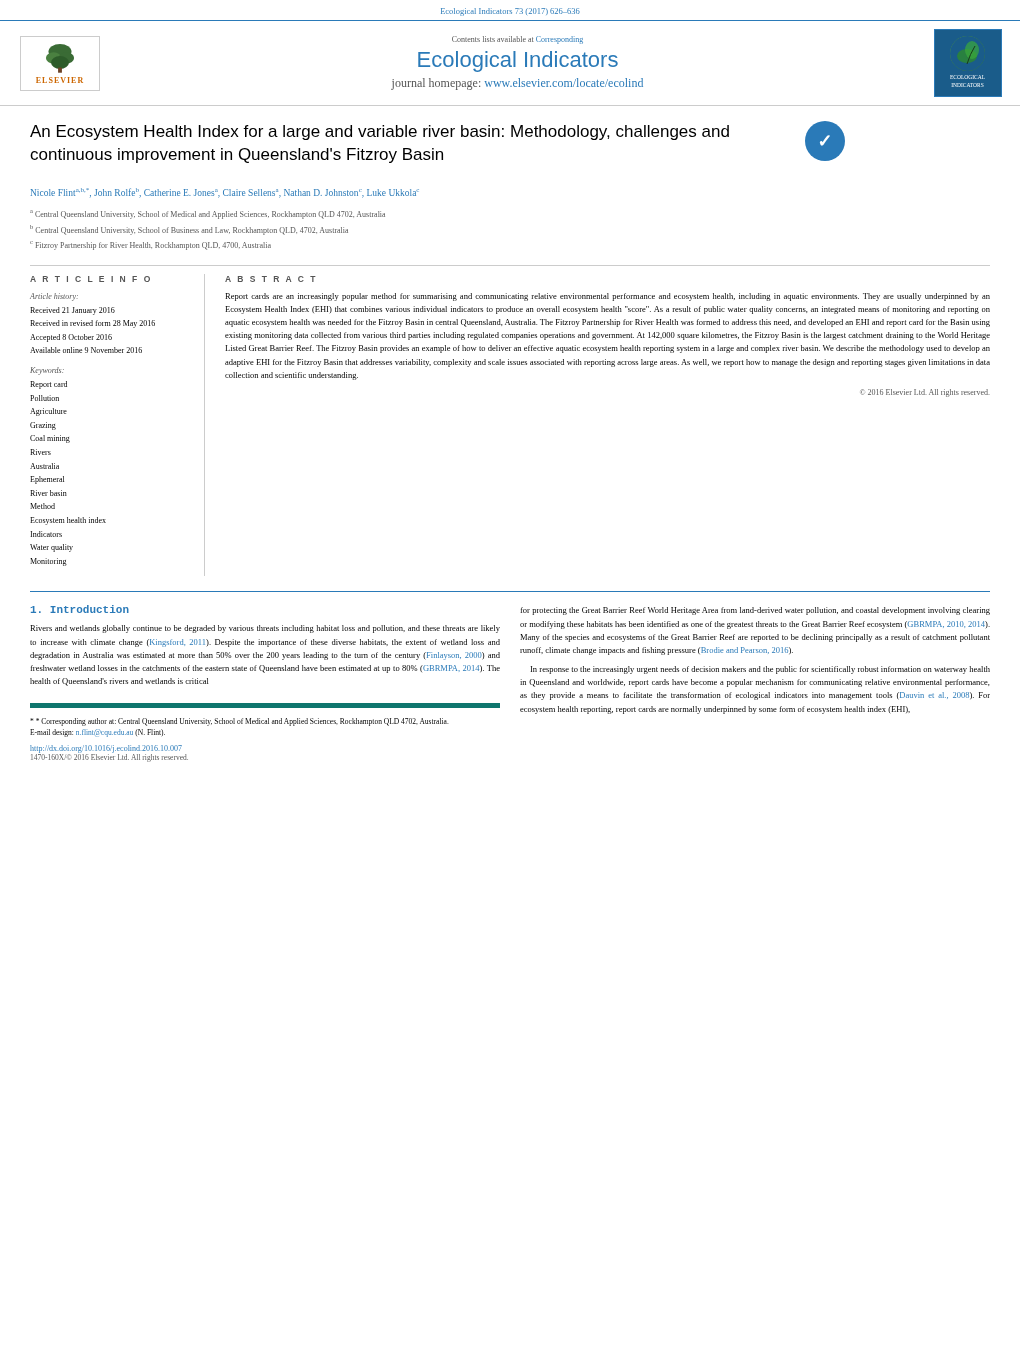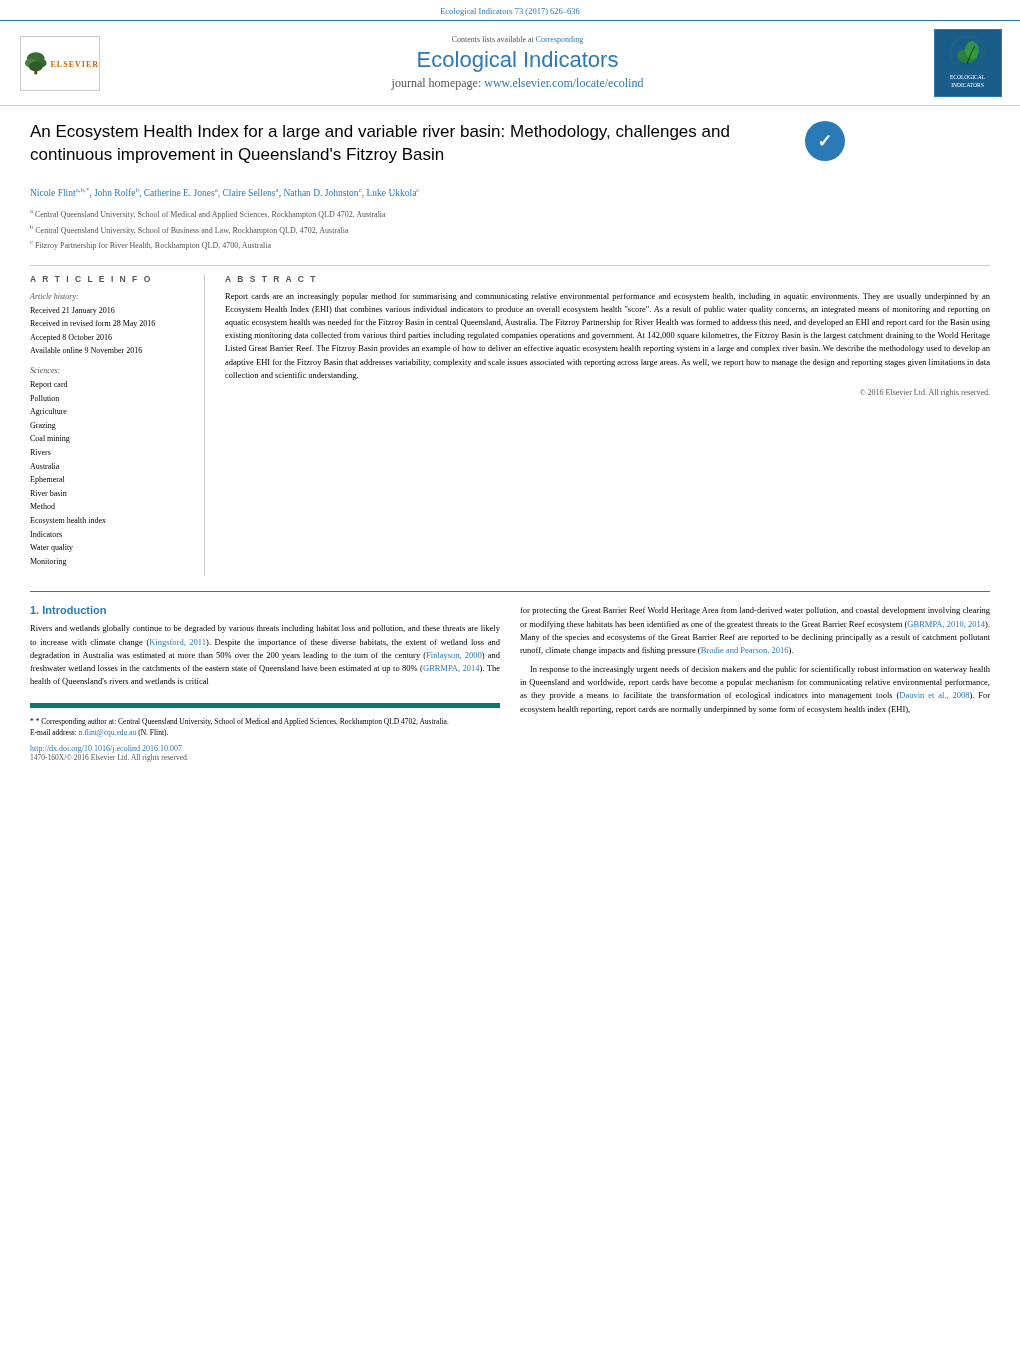--- a/index.html
+++ b/index.html
@@ -34,21 +34,21 @@
       flex-shrink: 0;
       display: flex;
       flex-direction: column;
       align-items: center;
     }
     .elsevier-logo-box {
       width: 80px;
       height: 55px;
       border: 1px solid #ccc;
       display: flex;
-      flex-direction: row;
+      flex-direction: column;
       align-items: center;
       justify-content: center;
       font-size: 7px;
       background: #fff;
       overflow: hidden;
       position: relative;
     }
     .elsevier-tree {
       width: 40px;
       height: 32px;
@@ -267,21 +267,21 @@
     }
     .body-right {
       flex: 1;
     }
 
     .section-heading {
       font-size: 11px;
       font-weight: bold;
       color: #2a7ab8;
       margin-bottom: 6px;
-      font-family: Liberation Sans, sans-serif;
+      font-family: Liberation Mono, monospace;
     }
     .body-text {
       font-size: 8.5px;
       line-height: 1.55;
       color: #000;
       text-align: justify;
     }
     .body-text p {
       margin-bottom: 6px;
       text-indent: 10px;
@@ -396,21 +396,21 @@
 
       <div class="info-group">
         <div class="info-group-title">Article history:</div>
         <div class="info-date">Received 21 January 2016</div>
         <div class="info-date">Received in revised form 28 May 2016</div>
         <div class="info-date">Accepted 8 October 2016</div>
         <div class="info-date">Available online 9 November 2016</div>
       </div>
 
       <div class="info-group">
-        <div class="keywords-label">Sciences:</div>
+        <div class="keywords-label">Keywords:</div>
         <div class="keyword-item">Report card</div>
         <div class="keyword-item">Pollution</div>
         <div class="keyword-item">Agriculture</div>
         <div class="keyword-item">Grazing</div>
         <div class="keyword-item">Coal mining</div>
         <div class="keyword-item">Rivers</div>
         <div class="keyword-item">Australia</div>
         <div class="keyword-item">Ephemeral</div>
         <div class="keyword-item">River basin</div>
         <div class="keyword-item">Method</div>
@@ -437,21 +437,21 @@
         <div class="section-heading">
           <span>1.</span> <span>Introduction</span>
         </div>
         <div class="body-text">
           <p>Rivers and wetlands globally continue to be degraded by various threats including habitat loss and pollution, and these threats are likely to increase with climate change (<span class="cite">Kingsford, 2011</span>). Despite the importance of these diverse habitats, the extent of wetland loss and degradation in Australia was estimated at more than 50% over the 200 years leading to the turn of the century (<span class="cite">Finlayson, 2000</span>) and freshwater wetland losses in the catchments of the eastern state of Queensland have been estimated at up to 80% (<span class="cite">GBRMPA, 2014</span>). The health of Queensland's rivers and wetlands is critical</p>
         </div>
 
         <div class="footnote-section">
           <div class="footnote-text">
             <span>* </span><span>* Corresponding author at: Central Queensland University, School of Medical and Applied Sciences, Rockhampton QLD 4702, Australia.</span><br>
-            <span><span>E-mail address:</span> <a href="#">n.flint@cqu.edu.au</a> <span>(N. Flint).</span></span>
+            <span><span>E-mail design:</span> <a href="#">n.flint@cqu.edu.au</a> <span>(N. Flint).</span></span>
           </div>
           <div class="doi-line">http://dx.doi.org/10.1016/j.ecolind.2016.10.007</div>
           <div class="rights-line">1470-160X/© 2016 Elsevier Ltd. All rights reserved.</div>
         </div>
       </div>
 
       <div class="body-right">
         <div class="body-text">
           <p>for protecting the Great Barrier Reef World Heritage Area from land-derived water pollution, and coastal development involving clearing or modifying these habitats has been identified as one of the greatest threats to the Great Barrier Reef ecosystem (<span class="cite">GBRMPA, 2010, 2014</span>). Many of the species and ecosystems of the Great Barrier Reef are reported to be declining principally as a result of catchment pollutant runoff, climate change impacts and fishing pressure (<span class="cite">Brodie and Pearson, 2016</span>).</p>
           <p>In response to the increasingly urgent needs of decision makers and the public for scientifically robust information on waterway health in Queensland and worldwide, report cards have become a popular mechanism for communicating relative environmental performance, as they provide a means to facilitate the transformation of ecological indicators into management tools (<span class="cite">Dauvin et al., 2008</span>). For ecosystem health reporting, report cards are normally underpinned by some form of ecosystem health index (EHI),</p>

